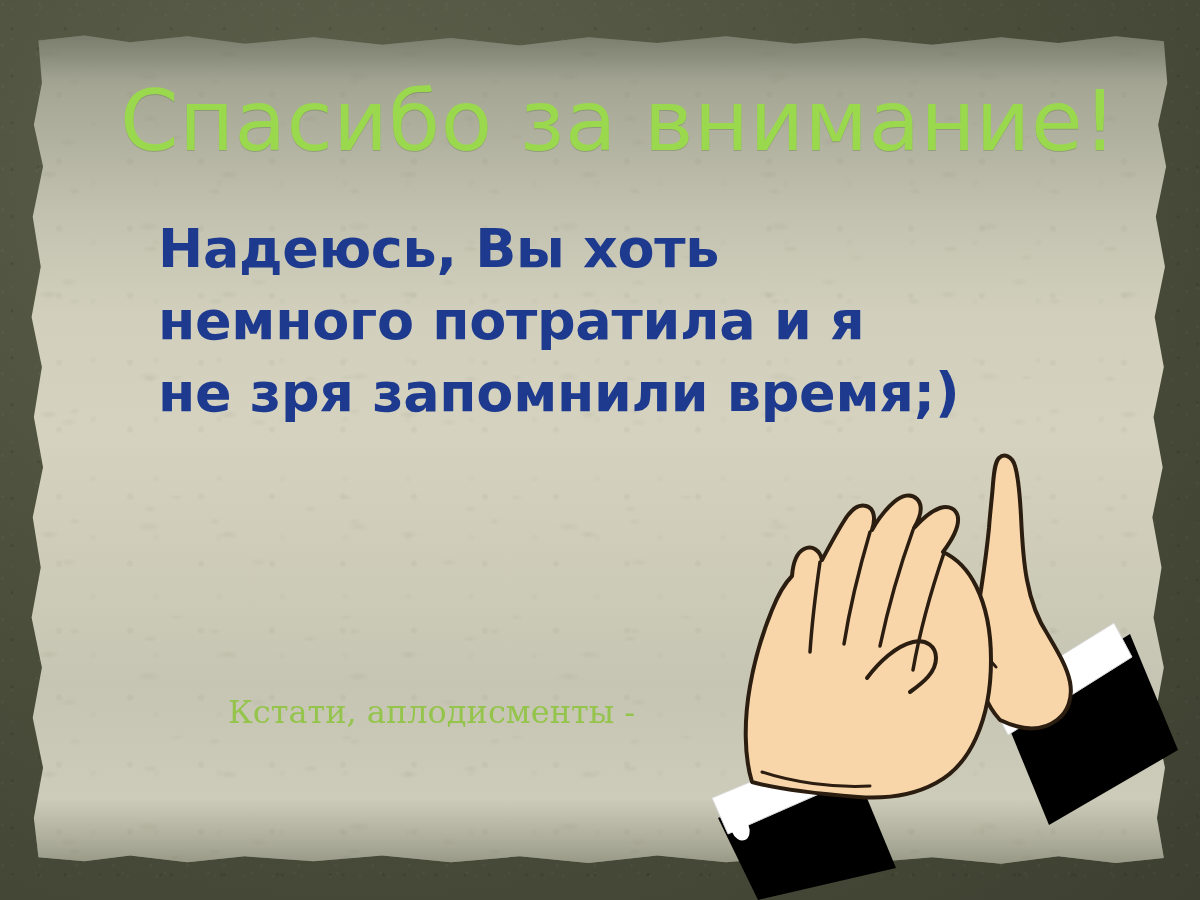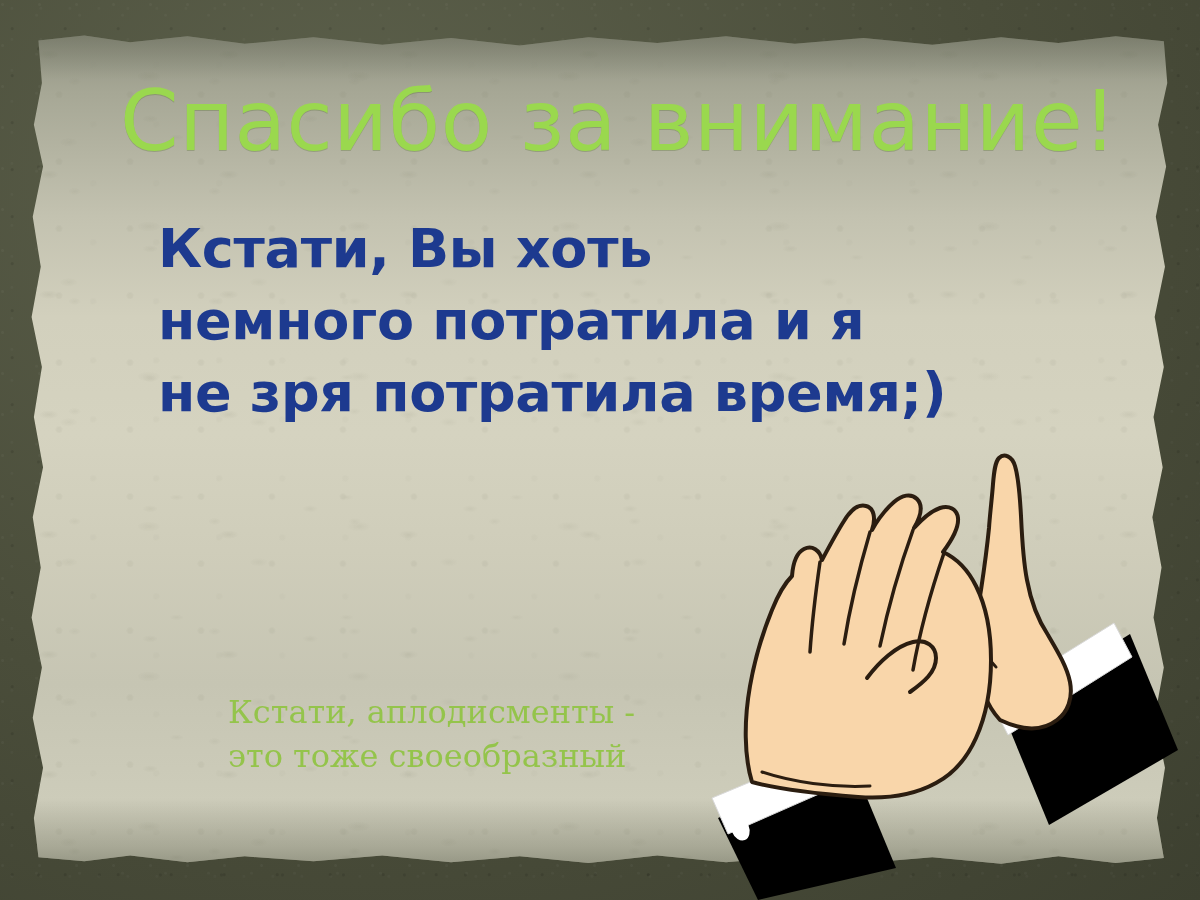--- a/index.html
+++ b/index.html
@@ -166,28 +166,27 @@
 
   <div class="paper">
     <div class="paper-grain"></div>
     <div class="paper-top-shade"></div>
     <div class="paper-bottom-shade"></div>
   </div>
 
   <div class="title">Спасибо за внимание!</div>
 
   <div class="subtitle">
-    <span class="ln">Кстати, Вы хоть</span>
+    <span class="ln">Надеюсь, Вы хоть</span>
     <span class="ln">немного потратила и я</span>
-    <span class="ln">не зря потратила время;)</span>
+    <span class="ln">не зря запомнили время;)</span>
   </div>
 
   <div class="footnote">
     <span class="ln">Кстати, аплодисменты -</span>
-    <span class="ln">это тоже своеобразный</span>
   </div>
 
   <div class="hands">
     <svg viewBox="0 0 500 480" xmlns="http://www.w3.org/2000/svg">
 
       <g>
         <path d="M303 293 L430 214 L478 330 L349 405 Z" fill="#000000"></path>
 
         <path d="M290 280 L414 203 L432 237 L308 315 Z" fill="#ffffff" stroke="#d8d8d8" stroke-width="1"></path>
       </g>

